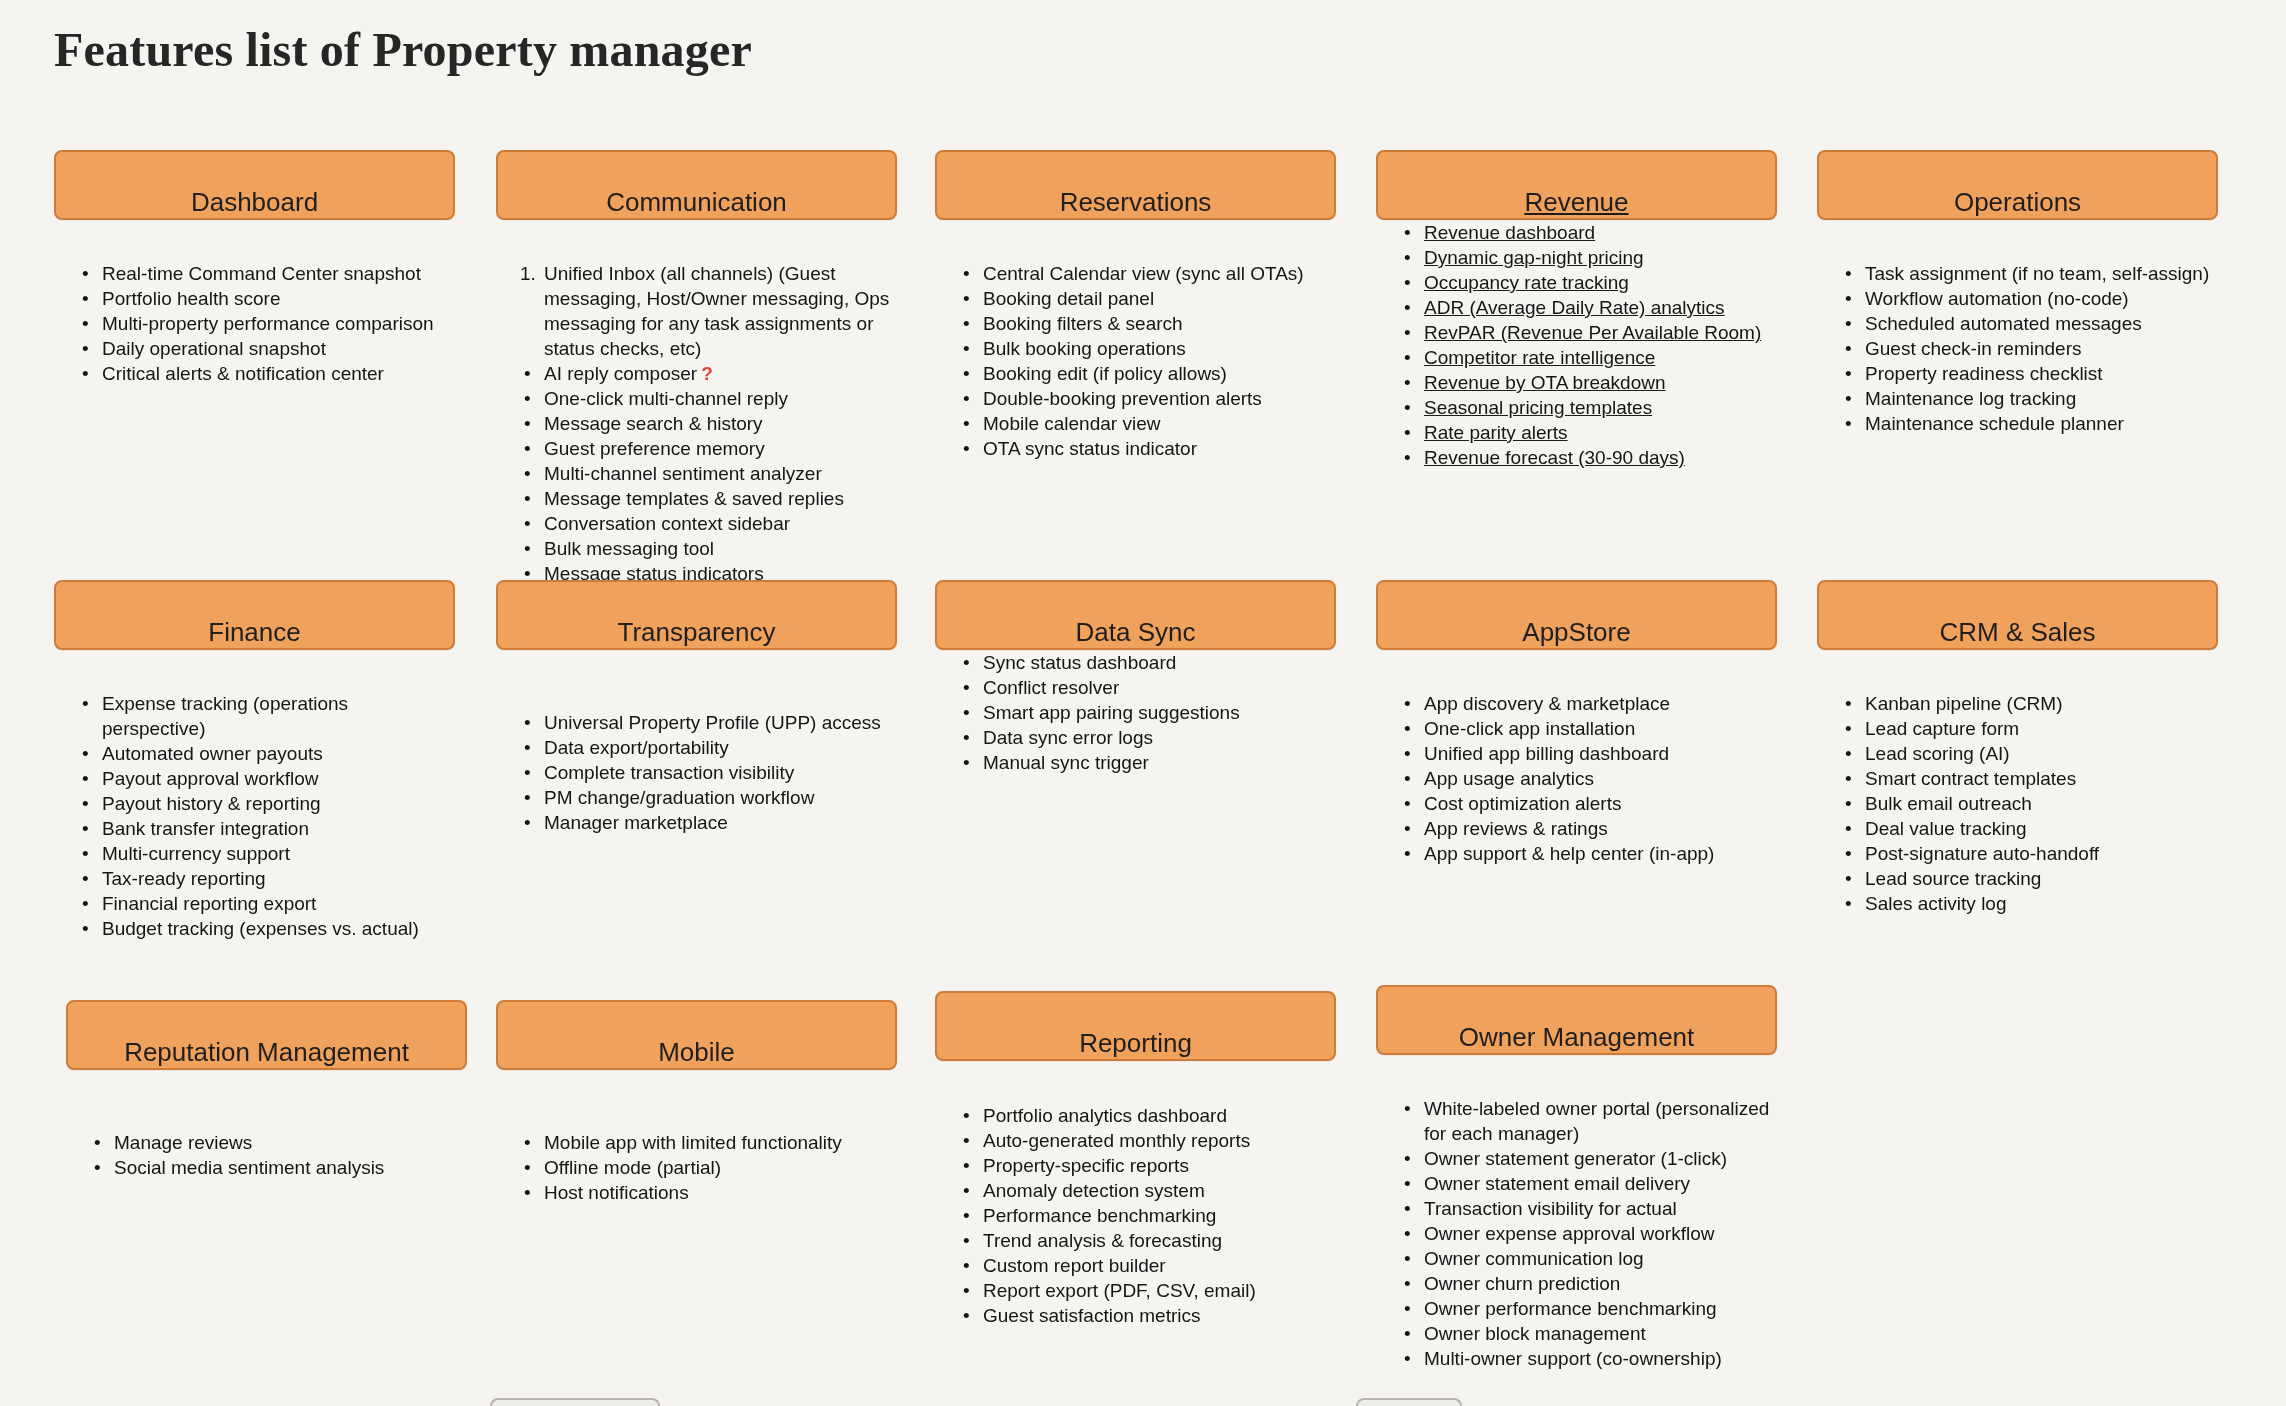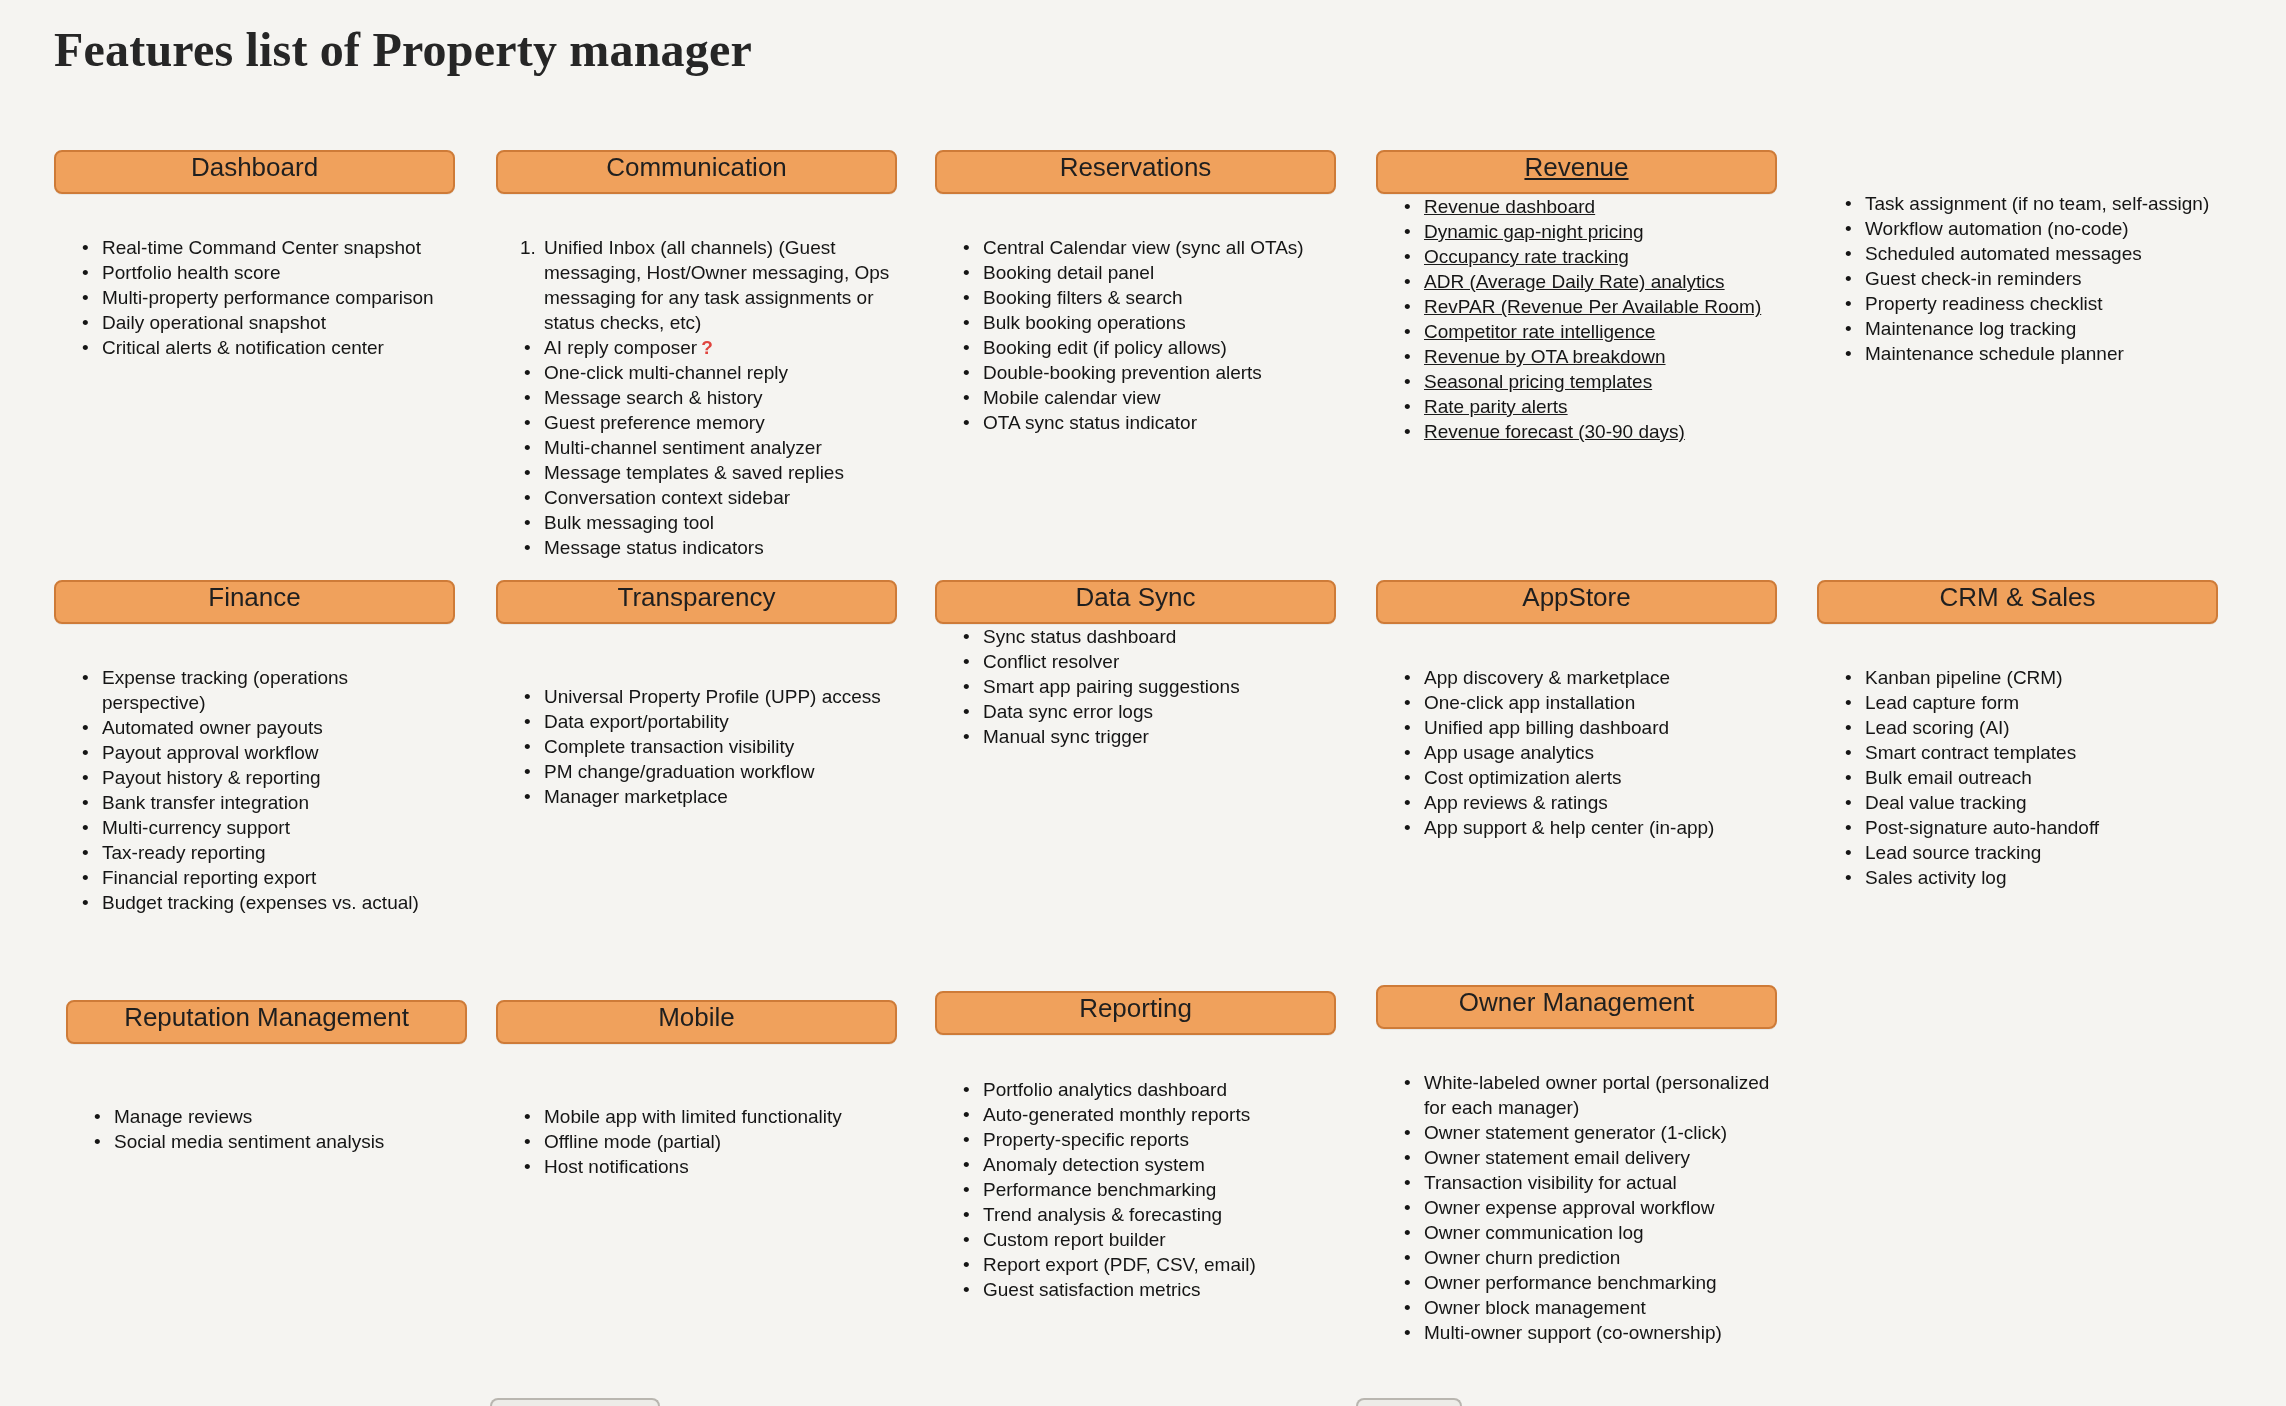--- a/index.html
+++ b/index.html
@@ -22,25 +22,25 @@
   .page-title{
     position:absolute;left:54px;top:22px;margin:0;
     font-family:"Liberation Serif", serif;
     font-weight:800;
     font-size:48px;
     letter-spacing:.2px;
     color:#262626;
   }
   .category{position:absolute;width:401px;}
   .cat-box{
-    height:44px;
+    height:70px;
     background:var(--fill);
     border:2px solid var(--border);
     border-radius:8px;
-    display:flex;align-items:flex-start;justify-content:center;
+    display:flex;align-items:flex-end;justify-content:center;
     box-shadow:0 1px 0 rgba(0,0,0,.05);
   }
   .cat-title{
     font-size:26px;
     font-weight:500;
     color:#1f1f1f;
     white-space:nowrap;
   }
   .feature-list{
     list-style:none;margin:0;padding:0;
@@ -136,20 +136,23 @@
           <li data-marker="•">ADR (Average Daily Rate) analytics</li>
           <li data-marker="•">RevPAR (Revenue Per Available Room)</li>
           <li data-marker="•">Competitor rate intelligence</li>
           <li data-marker="•">Revenue by OTA breakdown</li>
           <li data-marker="•">Seasonal pricing templates</li>
           <li data-marker="•">Rate parity alerts</li>
           <li data-marker="•">Revenue forecast (30-90 days)</li>
         </ul>
       </section>
       <section class="category" style="left: 1817px; top: 150px;">
+        <div class="cat-box">
+          <span class="cat-title">Operations</span>
+        </div>
         <ul class="feature-list" style="margin-top: 41px;">
           <li data-marker="•">Task assignment (if no team, self-assign)</li>
           <li data-marker="•">Workflow automation (no-code)</li>
           <li data-marker="•">Scheduled automated messages</li>
           <li data-marker="•">Guest check-in reminders</li>
           <li data-marker="•">Property readiness checklist</li>
           <li data-marker="•">Maintenance log tracking</li>
           <li data-marker="•">Maintenance schedule planner</li>
         </ul>
       </section>

